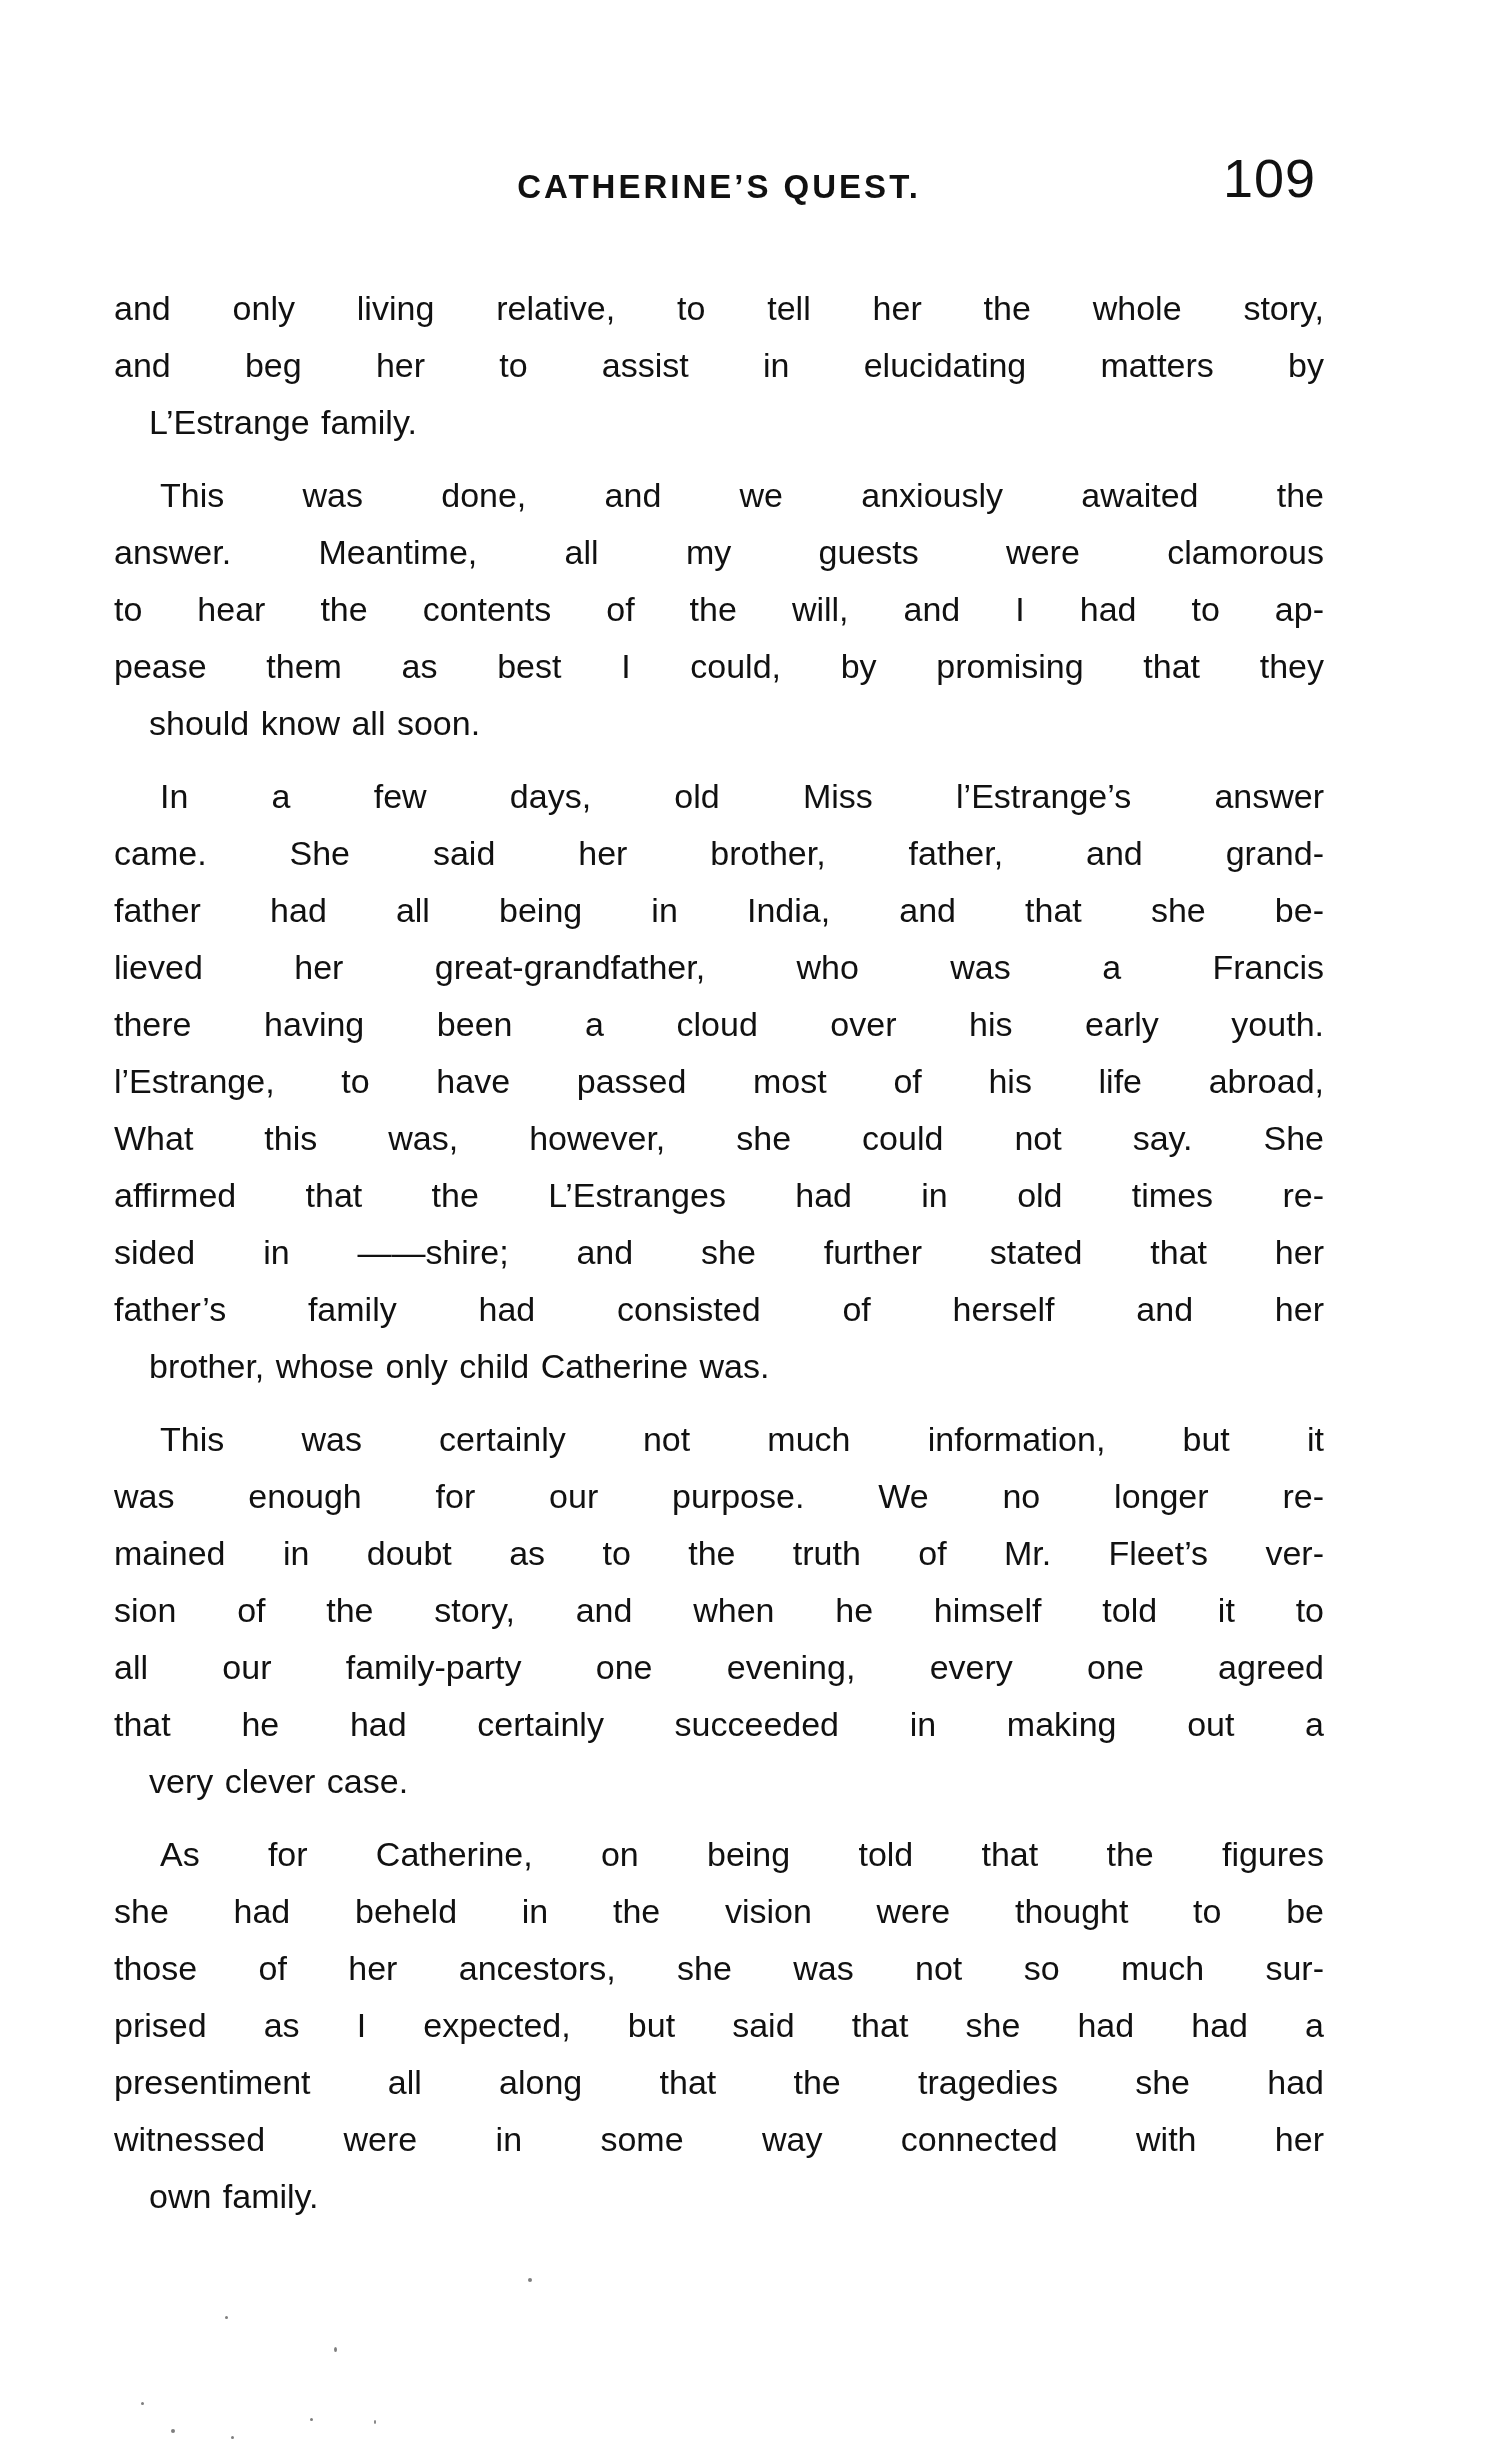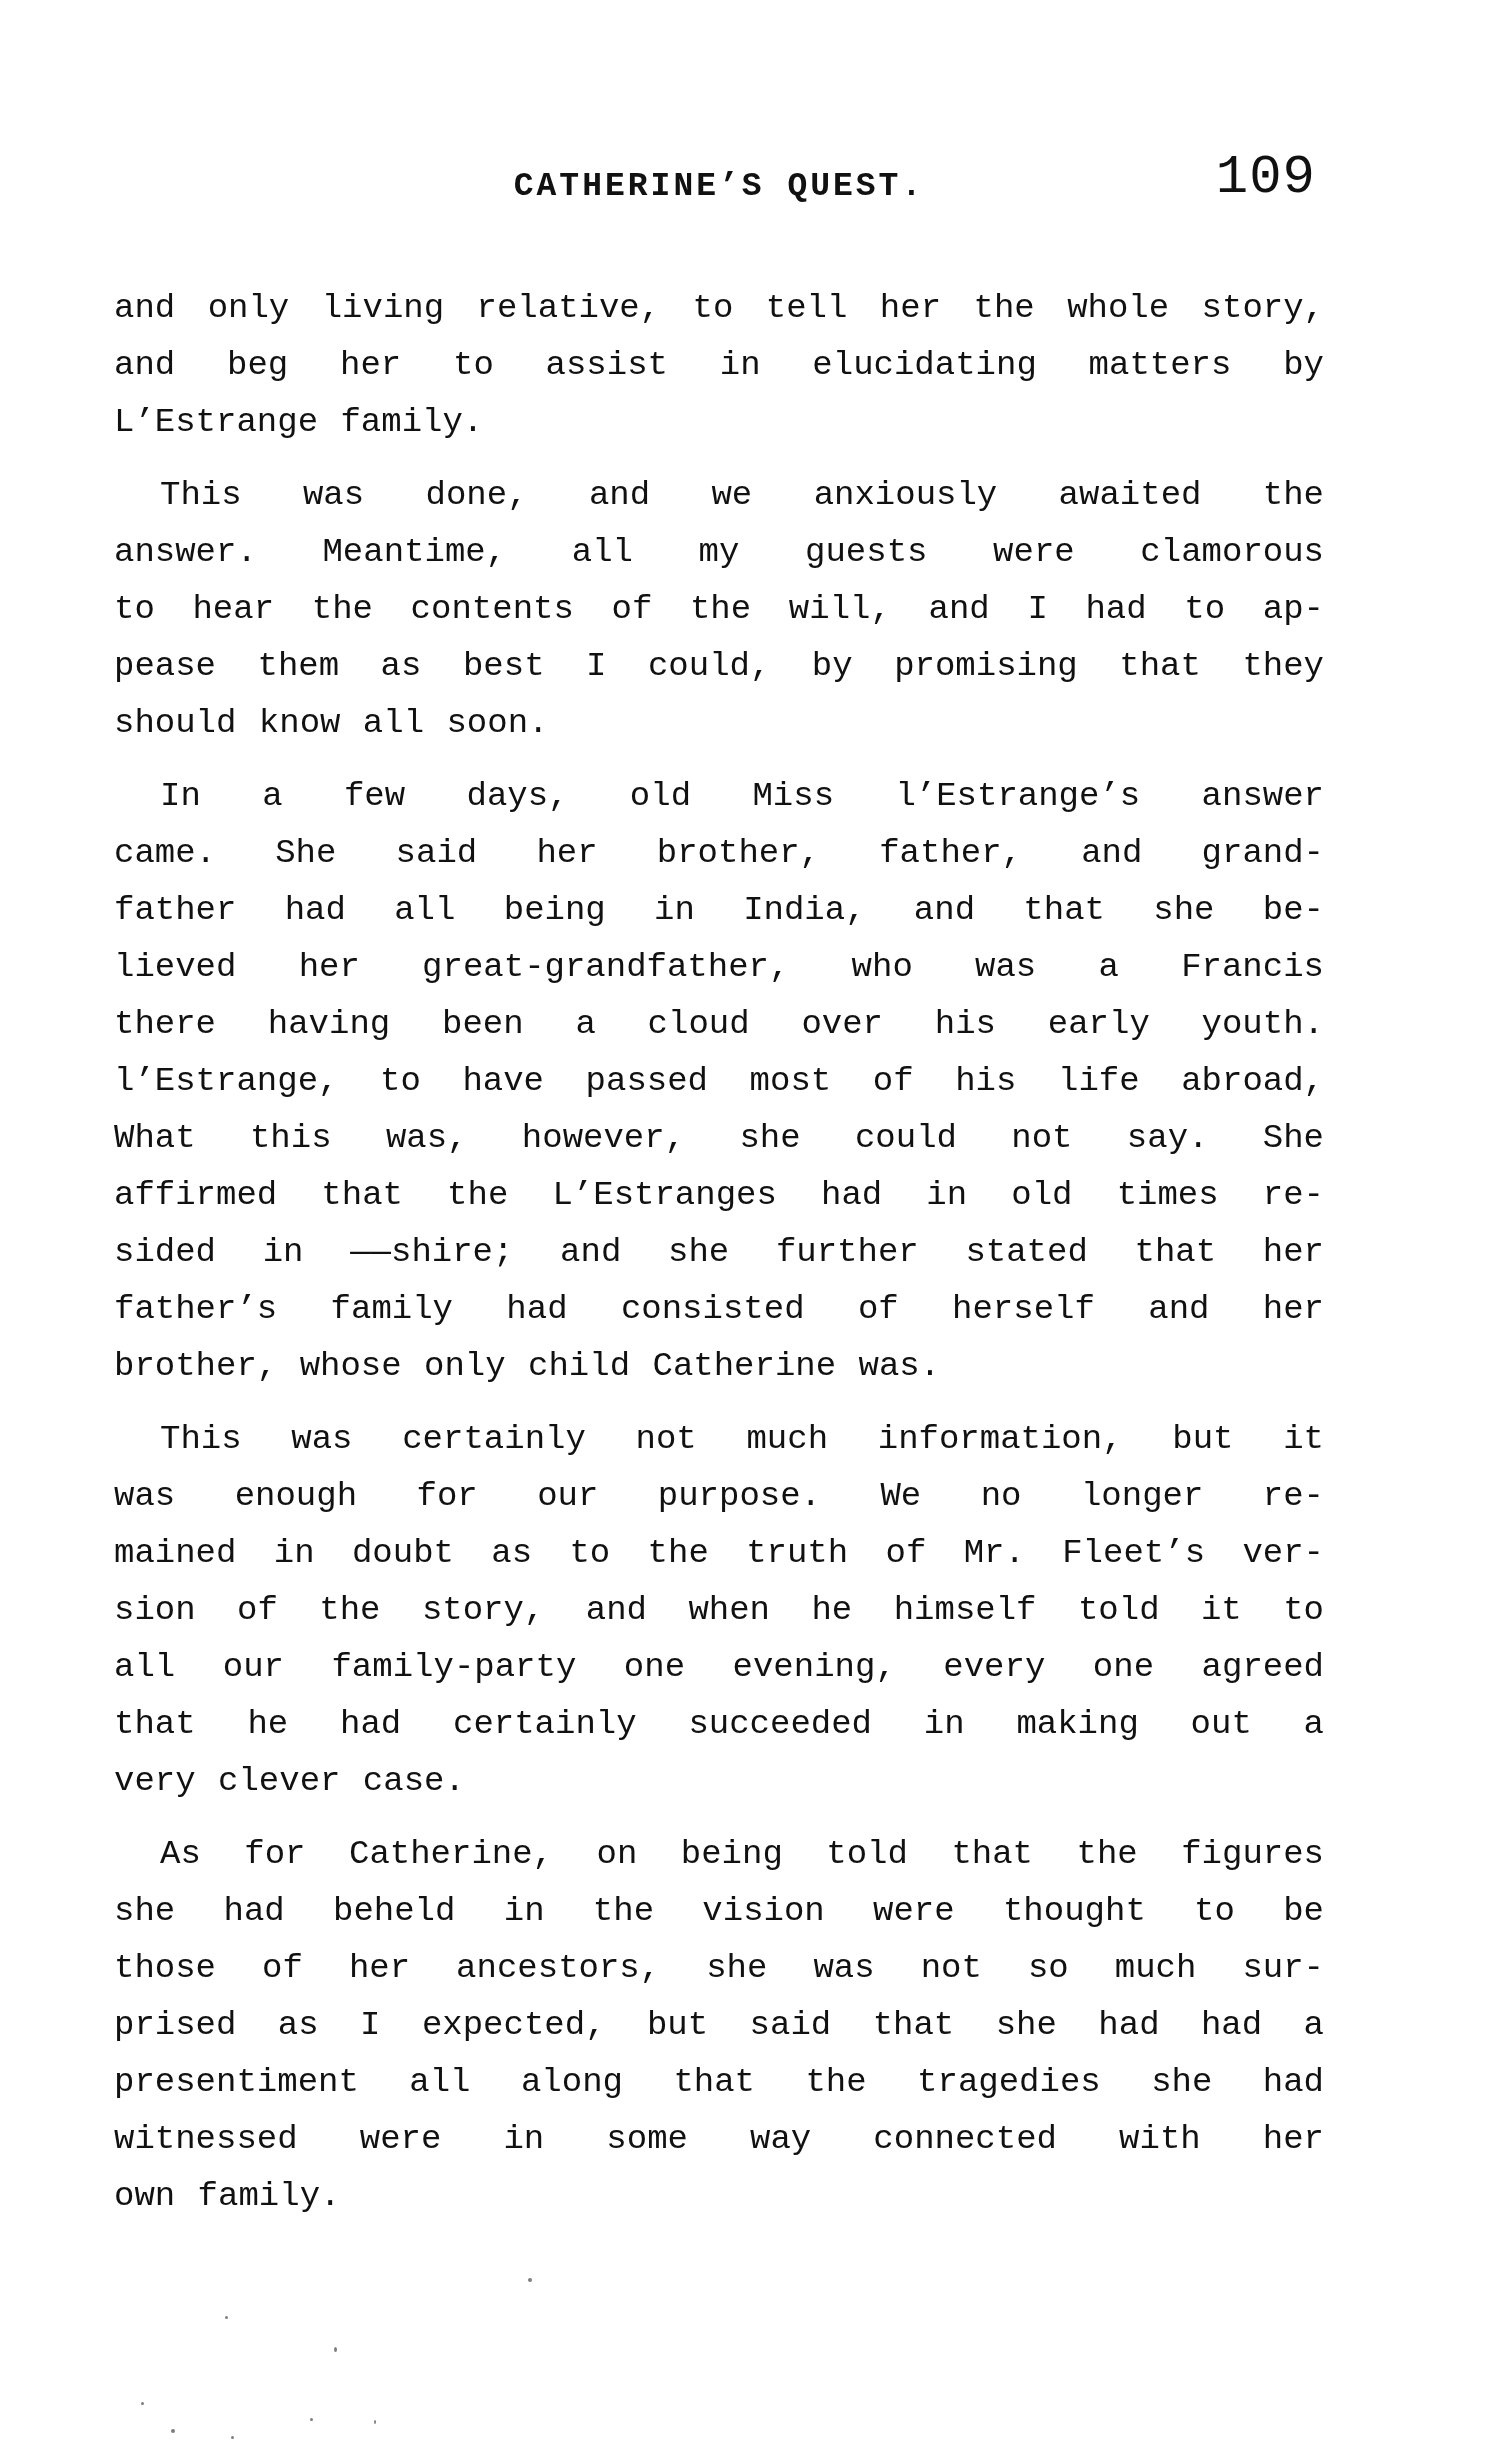--- a/index.html
+++ b/index.html
@@ -6,21 +6,21 @@
     margin: 0;
     padding: 0;
     background: #e8e8e8;
   }
   .page {
     position: relative;
     width: 1506px;
     height: 2444px;
     background: #ffffff;
     color: #111111;
-    font-family: Liberation Mono, monospace;
+    font-family: Liberation Sans, sans-serif;
     overflow: hidden;
   }
   .page-header {
     position: absolute;
     top: 167px;
     left: 114px;
     width: 1210px;
     height: 60px;
   }
   .running-title {
@@ -59,20 +59,21 @@
     text-align-last: justify;
     word-spacing: 2px;
     white-space: normal;
   }
   .line.indent {
     text-indent: 46px;
   }
   .line.para-end {
     text-align: left;
     text-align-last: left;
+    margin-left: 35px;
   }
   .speck {
     position: absolute;
     background: rgba(20, 20, 20, 0.55);
     border-radius: 50%;
   }
 </style>
 </head>
 <body>
 

